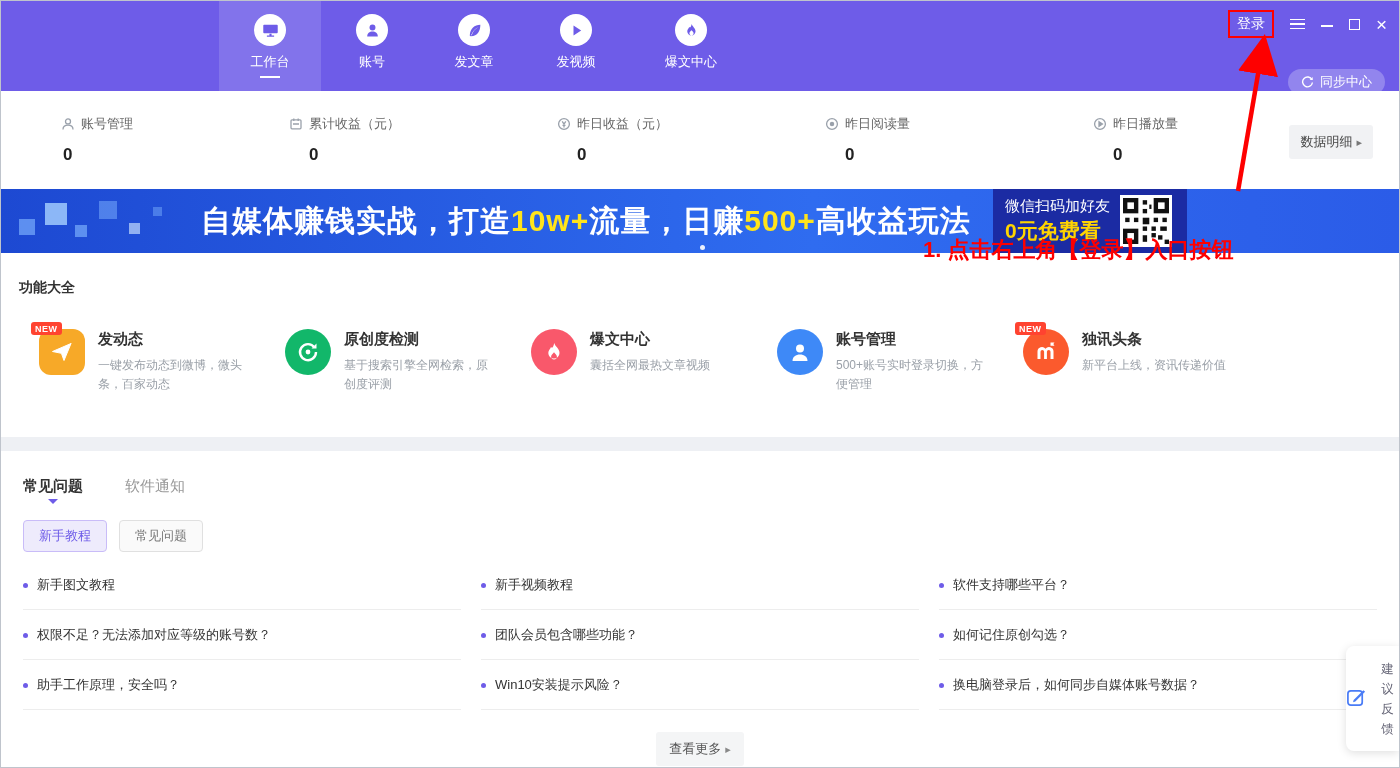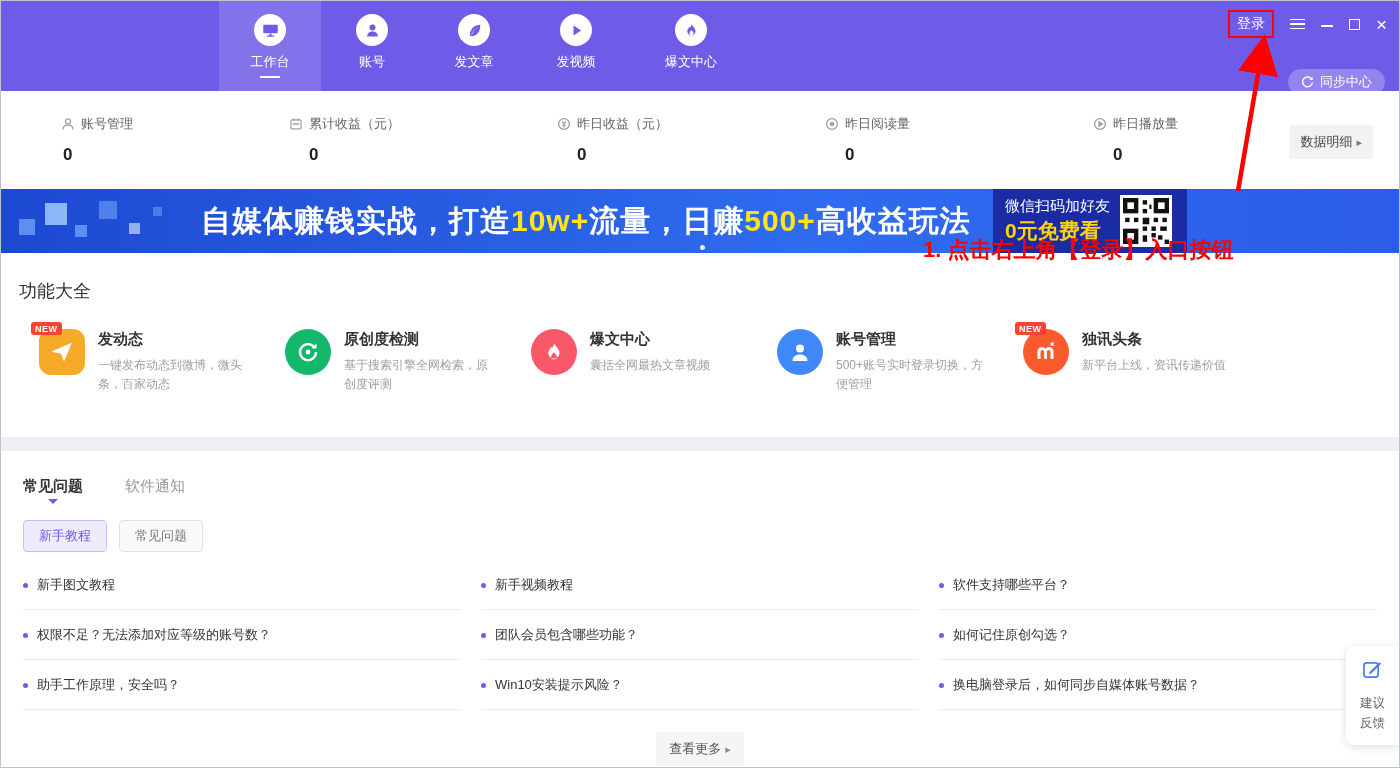--- a/index.html
+++ b/index.html
@@ -57,21 +57,21 @@
   .qr-panel { position:absolute; left:992px; top:0; height:100%; width:194px; background:#1b2ba3; display:flex; align-items:center; padding:0 8px 0 12px; gap:10px; }
   .qr-texts { display:flex; flex-direction:column; }
   .qr-line1 { color:#fff; font-size:15px; white-space:nowrap; }
   .qr-line2 { color:#ffd400; font-size:21px; font-weight:bold; margin-top:1px; white-space:nowrap; }
   .qr-code { width:52px; height:52px; background:#fff; padding:3px; flex:0 0 auto; }
   .qr-code svg { width:100%; height:100%; display:block; }
   .carousel-dot { position:absolute; left:50%; bottom:3px; width:5px; height:5px; border-radius:50%; background:rgba(255,255,255,0.9); }
 
   
   .features { position:absolute; top:252px; left:0; right:0; height:184px; background:#fff; }
-  .features-title { position:absolute; left:18px; top:26px; font-size:18px; font-weight:normal; color:#333; }
+  .features-title { position:absolute; left:18px; top:26px; font-size:14px; font-weight:bold; color:#333; }
   .cards { position:absolute; left:38px; top:76px; display:flex; }
   .card { width:246px; display:flex; cursor:pointer; }
   .card-icon { position:relative; width:46px; height:46px; border-radius:50%; flex:0 0 auto; margin-right:13px; display:flex; align-items:center; justify-content:center; }
   .card-icon.square { border-radius:12px; }
   .card-icon svg { width:24px; height:24px; }
   .new-badge { position:absolute; top:-7px; left:-8px; background:#ff4330; color:#fff; font-size:9px; font-weight:bold; padding:1.5px 4px; border-radius:3px; letter-spacing:.5px; }
   .card-name { font-size:15px; font-weight:bold; color:#333; margin-top:1px; }
   .card-desc { font-size:12px; color:#9aa0a8; margin-top:7px; line-height:1.55; width:152px; }
 
   
@@ -83,21 +83,21 @@
   .pills { display:flex; gap:12px; margin-top:24px; }
   .pill { font-size:13px; padding:6px 15px; border-radius:4px; cursor:pointer; background:#fafafa; border:1px solid #e0e0e0; color:#777; }
   .pill.active { background:#eeebfc; border-color:#c9bcf8; color:#6e5ce8; }
   .faq-grid { display:grid; grid-template-columns:repeat(3,1fr); column-gap:20px; margin-top:8px; }
   .faq-item { display:flex; align-items:center; gap:9px; padding:16px 0 15px 0; border-bottom:1px solid #ededed; font-size:13px; color:#333; cursor:pointer; }
   .dot { width:5px; height:5px; border-radius:50%; background:#6e5ce8; flex:0 0 auto; }
   .more-btn { margin:22px auto 0 auto; width:max-content; background:#f4f5f6; border-radius:3px; padding:8px 13px; font-size:13px; color:#555; cursor:pointer; }
   .more-btn::after { content:"▸"; color:#888; margin-left:4px; font-size:11px; }
 
   
-  .feedback { position:absolute; right:0; top:645px; width:53px; background:#fff; border-radius:8px 0 0 8px; box-shadow:0 2px 10px rgba(0,0,0,0.13); padding:13px 0 12px 0; display:flex; flex-direction:column; align-items:center; gap:9px; cursor:pointer; z-index:40; }
+  .feedback { position:absolute; right:0; top:645px; width:53px; background:#fff; border-radius:8px 0 0 8px; box-shadow:0 2px 10px rgba(0,0,0,0.13); padding:13px 0 12px 0; display:flex; flex-direction:row; align-items:center; gap:9px; cursor:pointer; z-index:40; }
   .fb-icon svg { width:21px; height:21px; }
   .fb-text { font-size:12.5px; color:#667; text-align:center; line-height:1.6; }
 
   
   .anno-arrow { position:absolute; left:0; top:0; width:1400px; height:768px; pointer-events:none; z-index:80; }
 </style>
 </head>
 <body>
 
 <div class="app">

